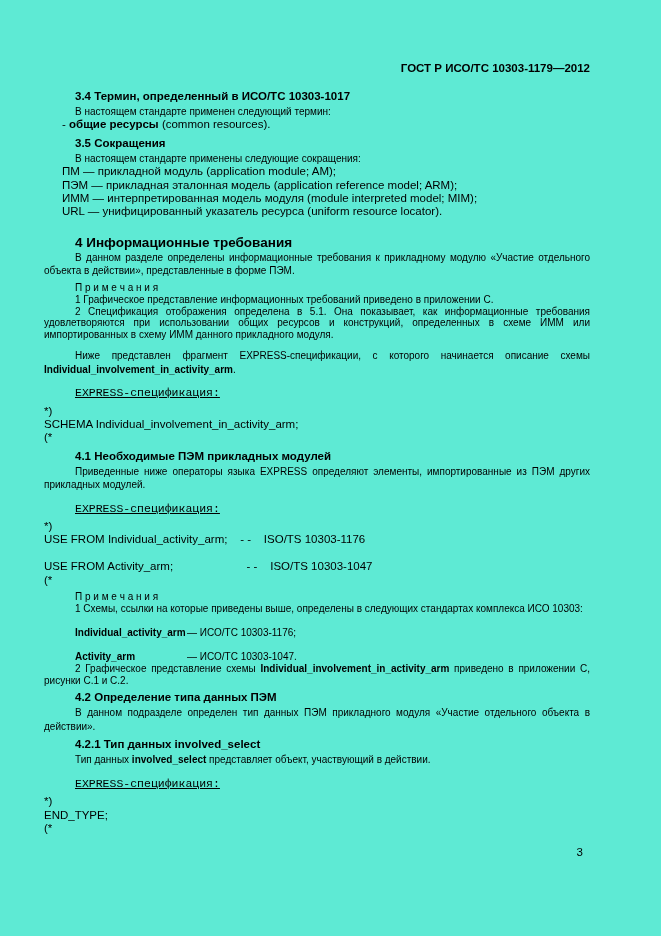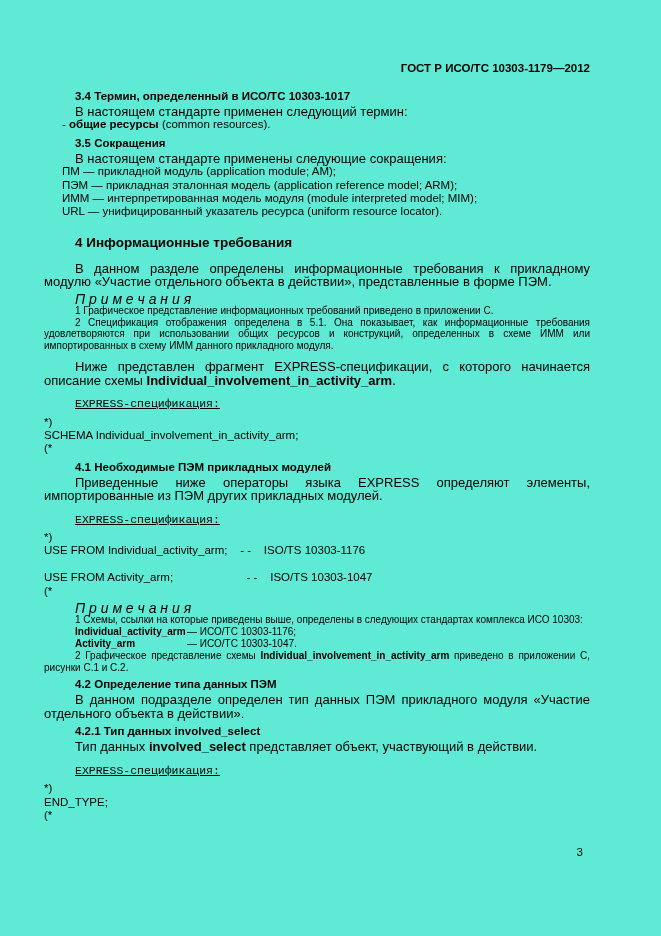--- a/index.html
+++ b/index.html
@@ -19,40 +19,40 @@
     text-align:right; font-weight:bold;
     font-size:11.5px; line-height:13px;
     margin-bottom:14px;
   }
   .h-sub {
     font-size:11.5px; font-weight:bold; line-height:14px;
     padding-left:31px; margin-top:4px; margin-bottom:2px;
   }
   .h-main {
     font-size:13.5px; font-weight:bold; line-height:17px;
-    padding-left:31px; margin-top:15px; margin-bottom:11px;
+    padding-left:31px; margin-top:15px; margin-bottom:0;
   }
   p.body {
-    font-size:13px; line-height:13.4px;
+    font-size:10px; line-height:13.4px;
     text-indent:31px; text-align:justify;
   }
   p.abbr {
     font-size:11.5px; line-height:13.4px;
     padding-left:18px;
   }
   .notes { margin-top:4px; }
   .note-title {
-    font-size:14px; line-height:12px; padding-left:31px;font-style:italic;
+    font-size:10px; line-height:12px; padding-left:31px;
   }
   p.note {
     font-size:10px; line-height:11.9px;
     text-indent:31px; text-align:justify;
   }
   p.note-ref {
-    font-size:10px; line-height:11.9px; padding-left:31px;
+    font-size:10px; line-height:11.9px; padding-left:31px;margin-top:12px;
   }
   .ref-name { display:inline-block; min-width:112px; font-weight:bold; }
   .express-label {
     font-size:11.5px; line-height:13.4px;
     padding-left:31px; text-decoration:underline;
     margin-top:10px; margin-bottom:5px;font-family:Liberation Mono, monospace;
   }
   .code { font-size:11.5px; }
   .code-line { line-height:13.4px; min-height:13.4px; white-space:pre-wrap; }
   .gap-md { height:8px; }

